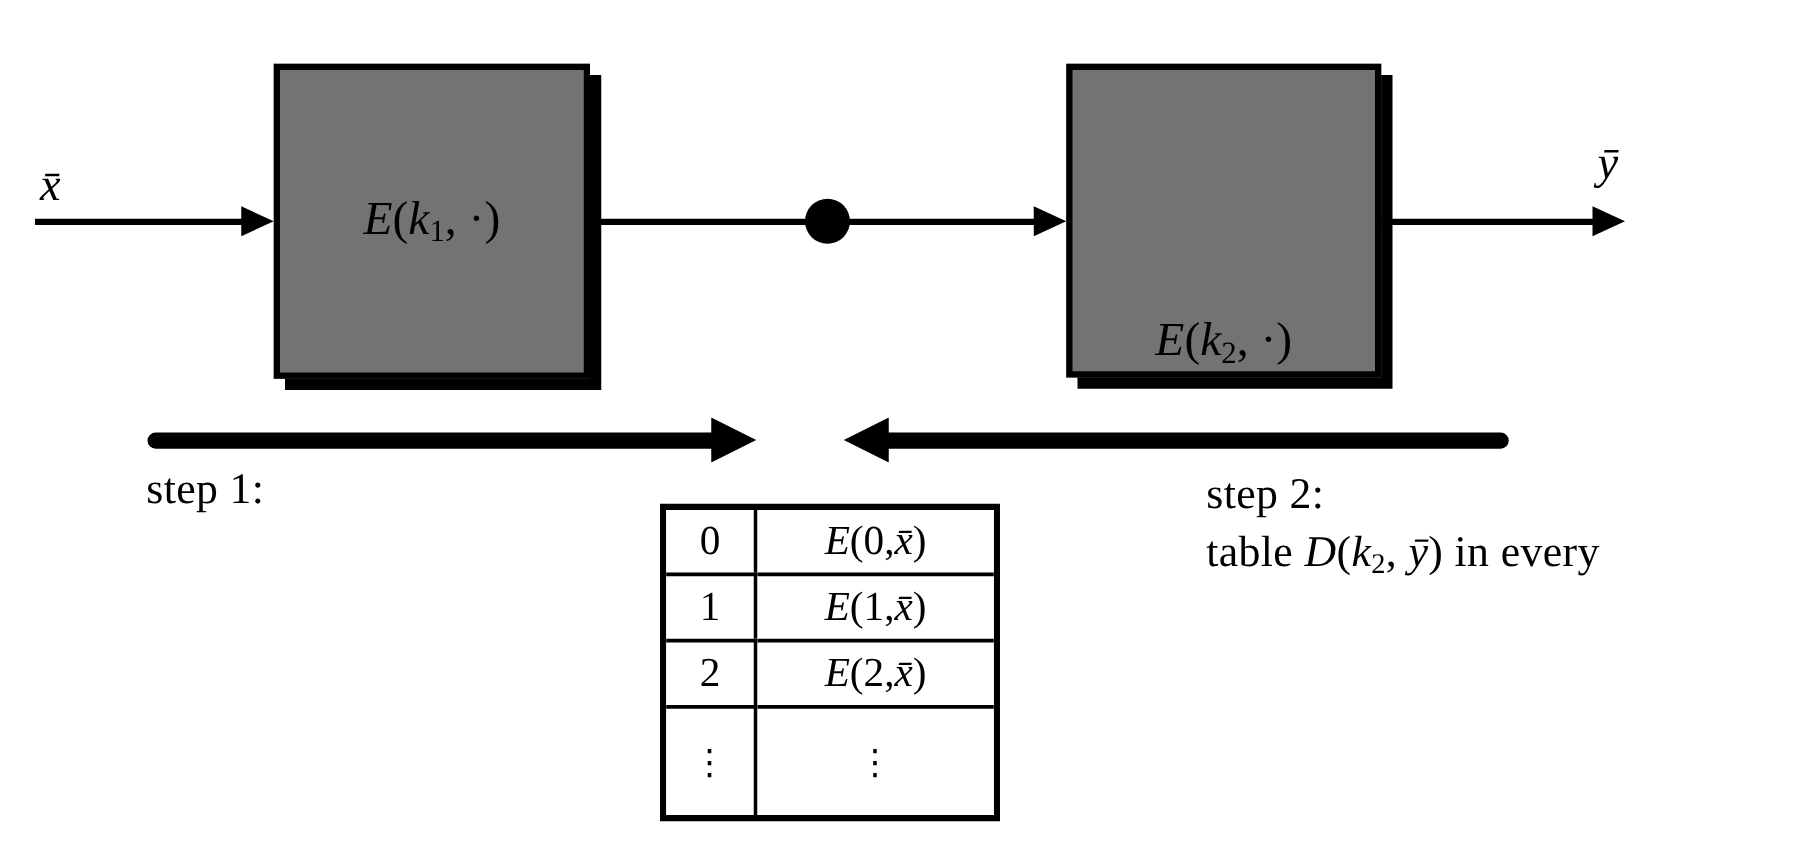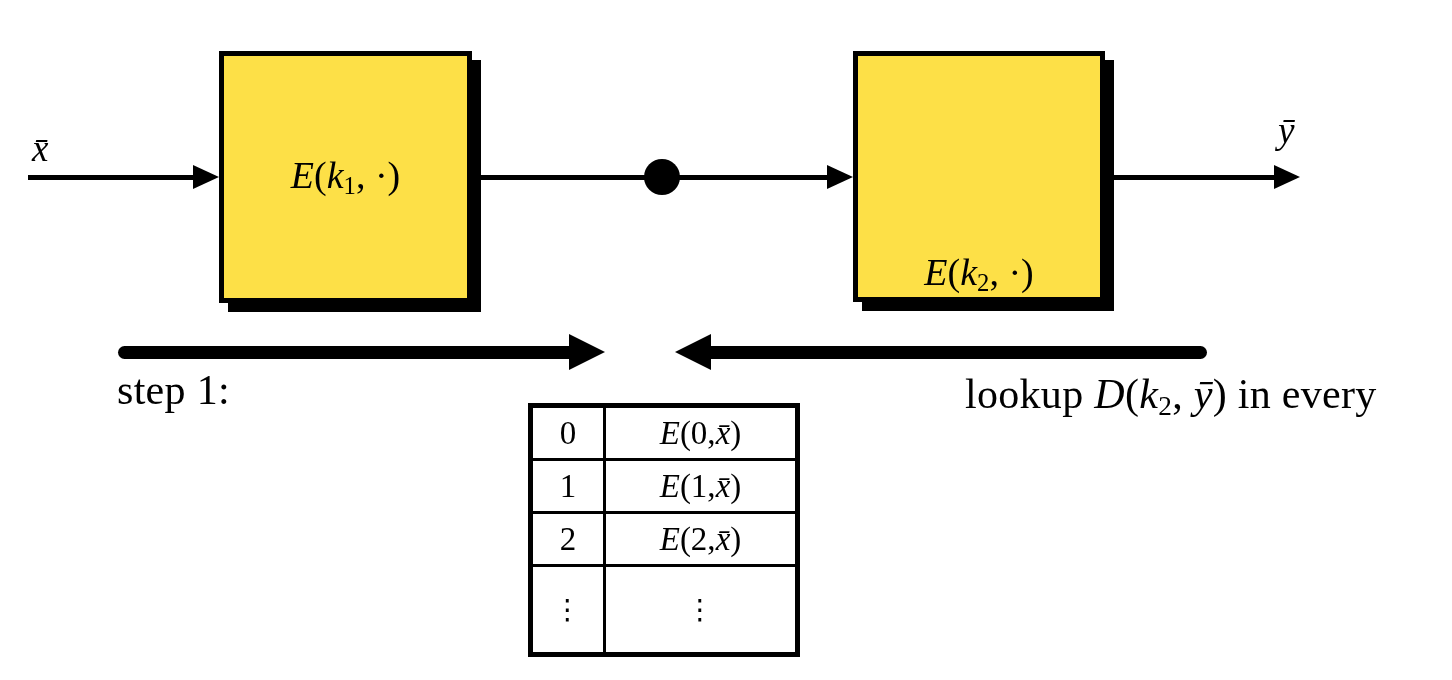--- a/index.html
+++ b/index.html
@@ -11,21 +11,21 @@
     color: #000000;
     font-family: "Liberation Serif", "DejaVu Serif", serif;
     overflow: hidden;
   }
 
   
   .enc-box {
     position: absolute;
     box-sizing: border-box;
     border: 5px solid #000000;
-    background: #fde047;
+    background: #737373;
     box-shadow: 9px 9px 0 0 #000000;
     display: flex;
     align-items: center;
     justify-content: center;
     font-size: 38px;
   }
   #box1 { left: 219px; top: 51px; width: 253px; height: 252px; }
   #box2 { left: 853px; top: 51px; width: 252px; height: 251px; align-items: flex-end; }
 
   
@@ -55,21 +55,21 @@
   
   .thick-shaft { position: absolute; height: 13px; background: #000000; }
   #step1-shaft { left: 118px; top: 346px; width: 455px; border-radius: 7px 0 0 7px; }
   #step2-shaft { left: 709px; top: 346px; width: 498px; border-radius: 0 7px 7px 0; }
   .bighead-r { border-left: 36px solid #000000; border-top: 18px solid transparent; border-bottom: 18px solid transparent; }
   .bighead-l { border-right: 36px solid #000000; border-top: 18px solid transparent; border-bottom: 18px solid transparent; }
   #step1-head { left: 569px; top: 334px; }
   #step2-head { left: 675px; top: 334px; }
 
   
-  .tblock { position: absolute; font-size: 42px; line-height: 47px; letter-spacing: 0.3px; white-space: nowrap; }
+  .tblock { position: absolute; font-size: 35px; line-height: 47px; letter-spacing: 0.3px; white-space: nowrap; }
   #step1-text { left: 117px; top: 367px; }
   #step2-text { left: 965px; top: 371px; }
 
   .it  { font-style: italic; }
   .cal { font-style: italic; }
   .sub { font-size: 0.65em; vertical-align: -0.25em; }
 
   
   #lookup-table {
     position: absolute;
@@ -122,21 +122,22 @@
   <div class="bighead-r" id="step1-head"></div>
 
   <div class="thick-shaft" id="step2-shaft"></div>
   <div class="bighead-l" id="step2-head"></div>
 
   <div class="tblock" id="step1-text">
     <div>step 1:</div>
   </div>
 
   <div class="tblock" id="step2-text">
-    <div><span>lookup </span><span class="it">D</span><span>(</span><span class="it">k</span><span class="sub">2</span><span>, </span><span class="it">ȳ</span><span>)</span><span> in every</span></div>
+    <div>step 2:</div>
+    <div><span>table </span><span class="it">D</span><span>(</span><span class="it">k</span><span class="sub">2</span><span>, </span><span class="it">ȳ</span><span>)</span><span> in every</span></div>
   </div>
 
   <div id="lookup-table">
     <div class="cell key">0</div>
     <div class="cell val">
         <span class="it">E</span>
         <span>(0, </span>
         <span class="it">x̄</span>
         <span>)</span>
       </div>

